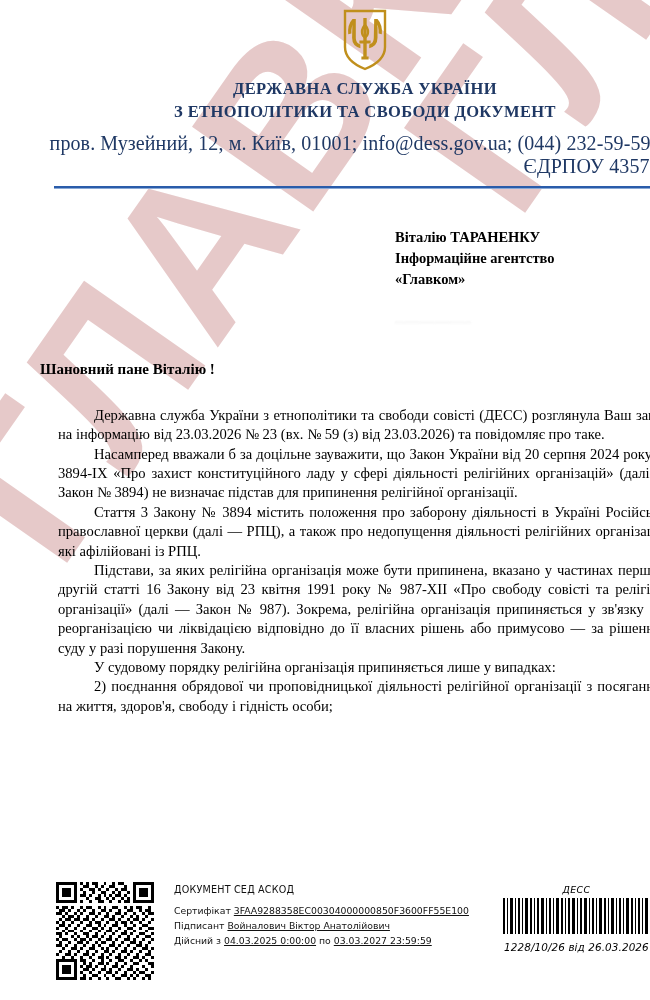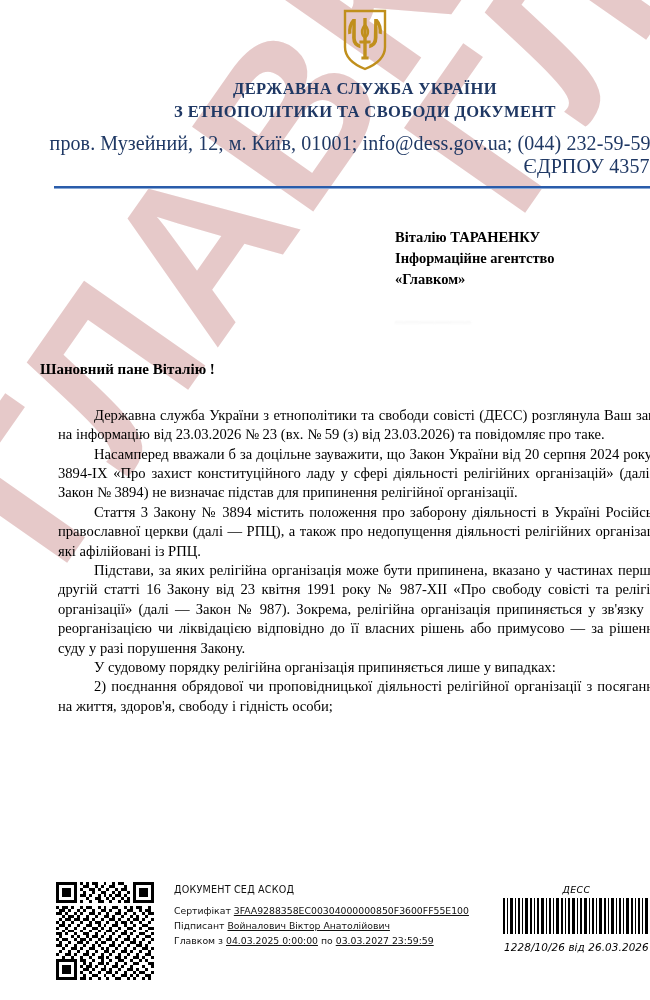--- a/index.html
+++ b/index.html
@@ -554,21 +554,21 @@
       <div class="sig-title">ДОКУМЕНТ СЕД АСКОД</div>
       <div class="sig-row">
         <span>Сертифікат</span>
         <span class="u">3FAA9288358EC00304000000850F3600FF55E100</span>
       </div>
       <div class="sig-row">
         <span>Підписант</span>
         <span class="u">Войналович Віктор Анатолійович</span>
       </div>
       <div class="sig-row">
-        <span>Главком з</span>
+        <span>Дійсний з</span>
         <span class="u">04.03.2025 0:00:00</span>
         <span>по</span>
         <span class="u">03.03.2027 23:59:59</span>
       </div>
     </div>
 
     <div class="barcode-block">
       <div class="barcode-label">ДЕСС</div>
       <svg class="barcode-bars" width="150" height="36" viewBox="0 0 150 36" shape-rendering="crispEdges">
         <rect width="150" height="36" fill="#fff"></rect>

